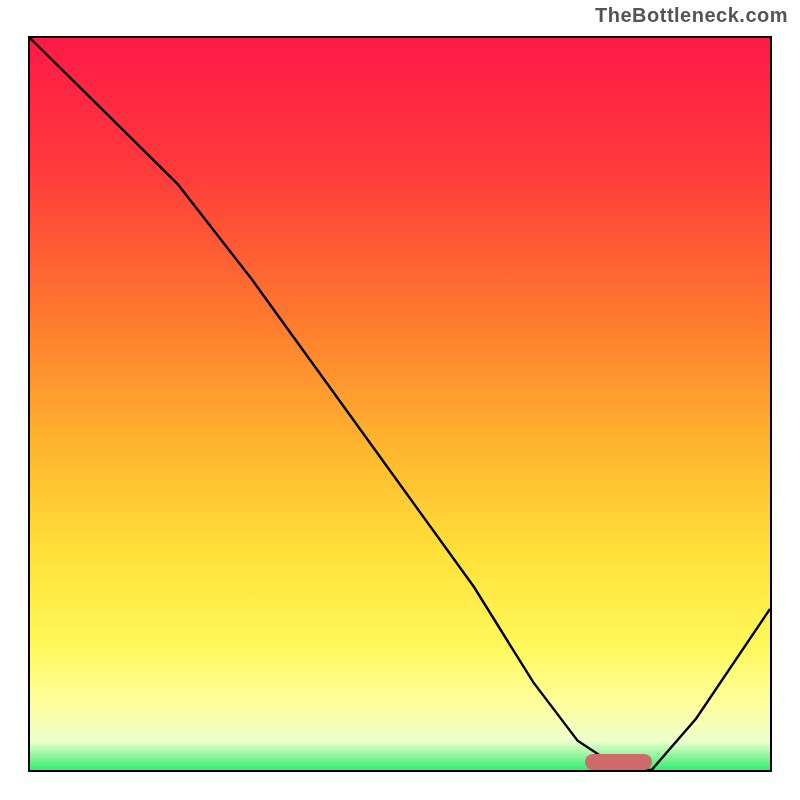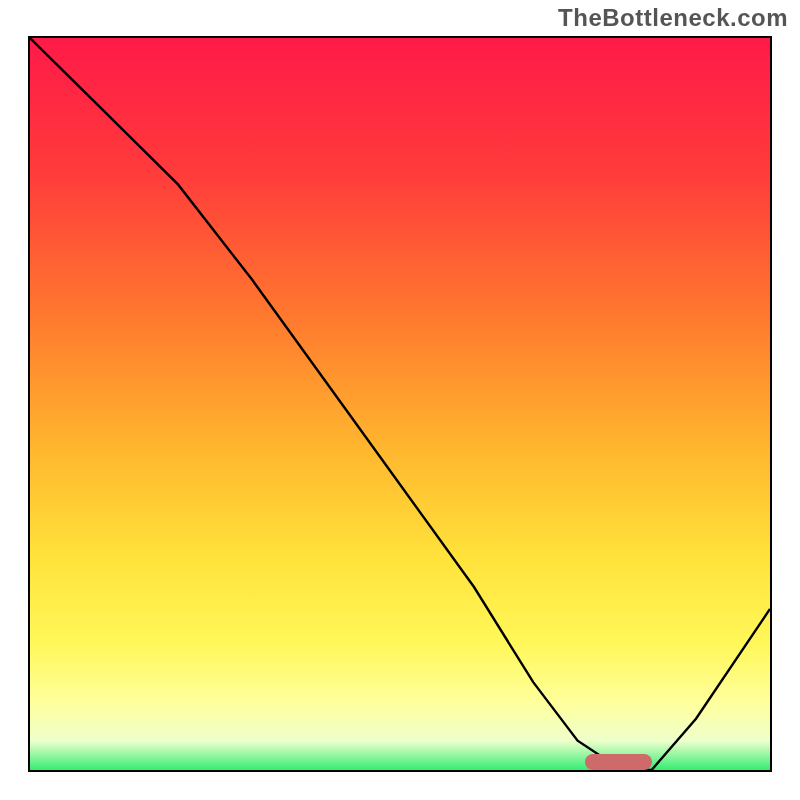--- a/index.html
+++ b/index.html
@@ -13,21 +13,21 @@
   }
   .stage {
     position: relative;
     width: 800px;
     height: 800px;
   }
   .watermark {
     position: absolute;
     top: 4px;
     right: 12px;
-    font-size: 24px;
+    font-size: 20px;
     font-weight: 600;
     color: #555555;
     letter-spacing: 0.5px;
     z-index: 5;
   }
   .plot {
     position: absolute;
     left: 28px;
     top: 36px;
     width: 744px;

